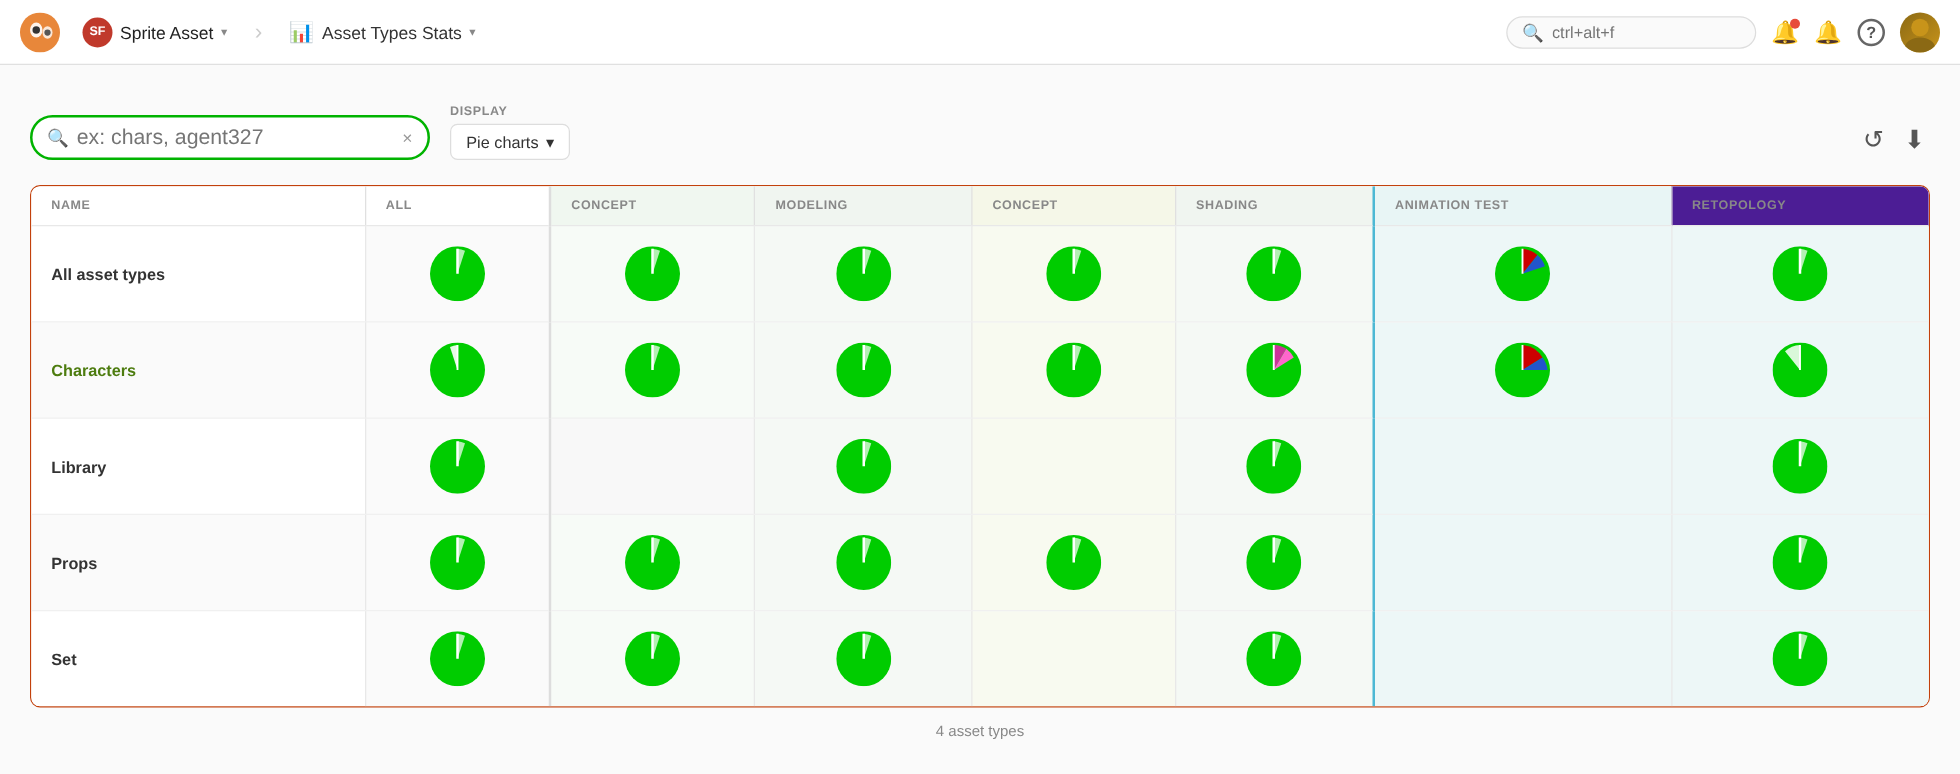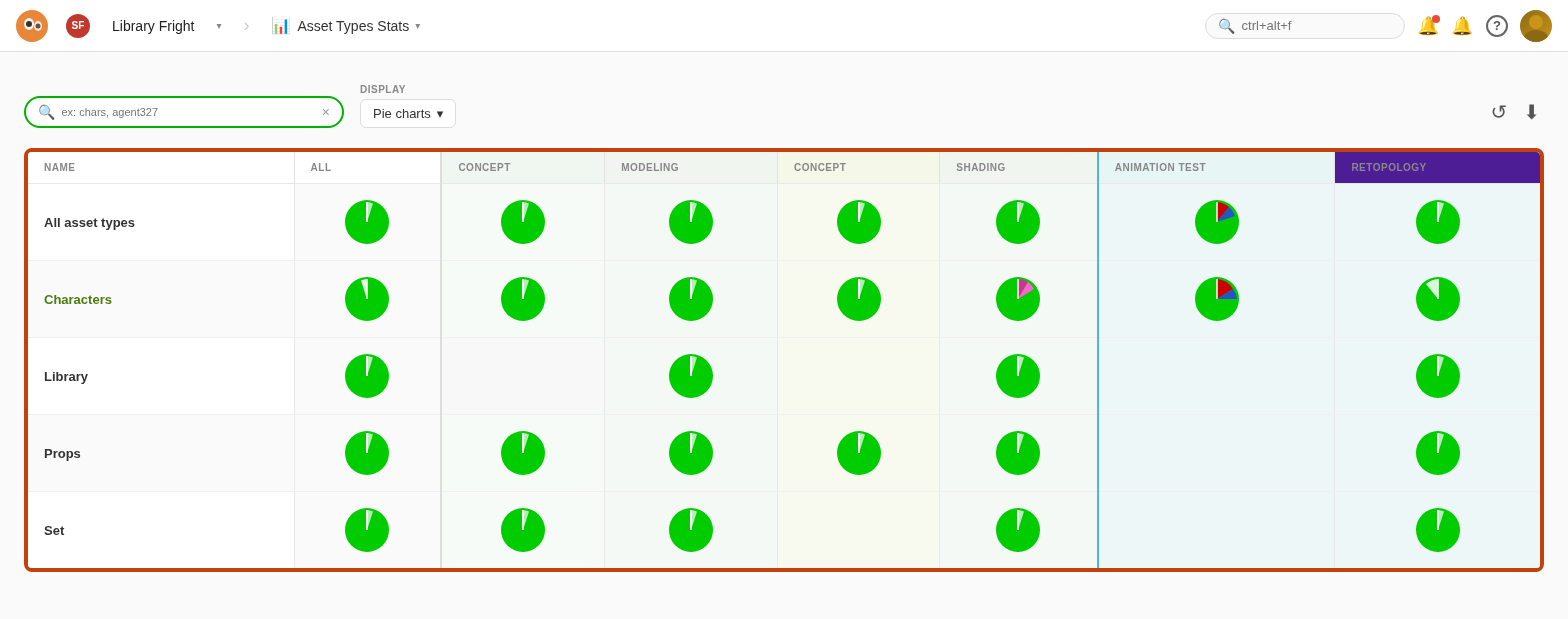--- a/index.html
+++ b/index.html
@@ -4,21 +4,21 @@
   <style>
     * { box-sizing: border-box; margin: 0; padding: 0; }
     body { font-family: -apple-system, BlinkMacSystemFont, 'Segoe UI', sans-serif; background: #f5f5f5; font-size: 13px; color: #333; }
 
     
     .topnav {
       display: flex; align-items: center; background: #fff; border-bottom: 1px solid #e0e0e0;
       padding: 0 16px; height: 52px; gap: 8px;
     }
     .nav-project-btn {
-      display: flex; align-items: center; gap: 22px; padding: 4px 10px;
+      display: flex; align-items: center; gap: 6px; padding: 4px 10px;
       border: none; background: none; cursor: pointer; font-size: 14px; font-weight: 500; color: #222;
       border-radius: 6px;
     }
     .nav-icon-circle {
       width: 24px; height: 24px; border-radius: 50%; background: #c0392b;
       display: flex; align-items: center; justify-content: center; color: #fff; font-size: 10px; font-weight: bold;
     }
     .nav-chevron { font-size: 10px; color: #888; }
     .nav-separator { color: #ccc; font-size: 18px; padding: 0 4px; }
     .nav-page-btn {
@@ -42,35 +42,35 @@
 
     
     .content { padding: 20px 24px; background: #fafafa; min-height: calc(100vh - 52px); }
 
     
     .toolbar { display: flex; align-items: flex-end; gap: 16px; margin-bottom: 20px; }
     .search-filter {
       display: flex; align-items: center; border: 2px solid #00b300; border-radius: 20px;
       padding: 6px 12px; gap: 6px; background: #fff; width: 320px;
     }
-    .search-filter input { border: none; background: none; outline: none; font-size: 11px; color: #c2410c; width: 100%; }
+    .search-filter input { border: none; background: none; outline: none; font-size: 17px; color: #c2410c; width: 100%; }
     .search-clear { color: #999; cursor: pointer; font-size: 14px; }
     .display-group { display: flex; flex-direction: column; gap: 4px; }
     .display-label { font-size: 10px; font-weight: 600; color: #888; letter-spacing: 0.5px; margin-top: 12px; }
     .display-select {
       display: flex; align-items: center; gap: 6px; padding: 6px 12px;
       border: 1px solid #ddd; border-radius: 6px; background: #fff; cursor: pointer;
       font-size: 13px; color: #333; text-align: right;
     }
     .right-toolbar { margin-left: auto; display: flex; align-items: center; gap: 8px; }
     .icon-btn { background: none; border: none; cursor: pointer; font-size: 18px; color: #555; padding: 4px; }
 
     
     .table-wrapper {
-      background: #fff; border-radius: 8px; border: 4px solid #c2410c; overflow: hidden;
+      background: #fff; border-radius: 8px; border: 1px solid #c2410c; overflow: hidden;
     }
     table { width: 100%; border-collapse: collapse; }
     thead tr { background: #fff; }
     th {
       padding: 10px 16px; text-align: left; font-size: 10px; font-weight: 700;
       color: #888; letter-spacing: 0.5px; border-bottom: 1px solid #e8e8e8;
       border-right: 1px solid #e0e0e0;
     }
     th:last-child { border-right: none; }
     th.col-all { border-right: 2px solid #ddd; }
@@ -128,21 +128,21 @@
       <circle cx="13" cy="14" r="3" fill="#333"></circle>
       <ellipse cx="22" cy="16" rx="4" ry="5" fill="#fff" opacity="0.8"></ellipse>
       <circle cx="22" cy="16" r="2.5" fill="#555"></circle>
     </svg>
   </div>
 
   <button class="nav-project-btn">
     <div class="nav-icon-circle">
       <span>SF</span>
     </div>
-    <span>Library Fright</span>
+    <span>Sprite Asset</span>
     <span class="nav-chevron">▾</span>
   </button>
 
   <span class="nav-separator">›</span>
 
   <button class="nav-page-btn">
     <span class="nav-page-icon">📊</span>
     <span>Asset Types Stats</span>
     <span class="nav-chevron">▾</span>
   </button>
@@ -501,14 +501,17 @@
                   <path d="M22,22 L22,2 A20,20 0 0,1 28,3.5 Z" fill="white" opacity="0.7"></path>
                 </svg>
               </div>
           </td>
         </tr>
 
       </tbody>
     </table>
   </div>
 
+  <div class="footer-info">
+    <span>4 asset types</span>
+  </div>
 
 </div>
 
 </body></html>

